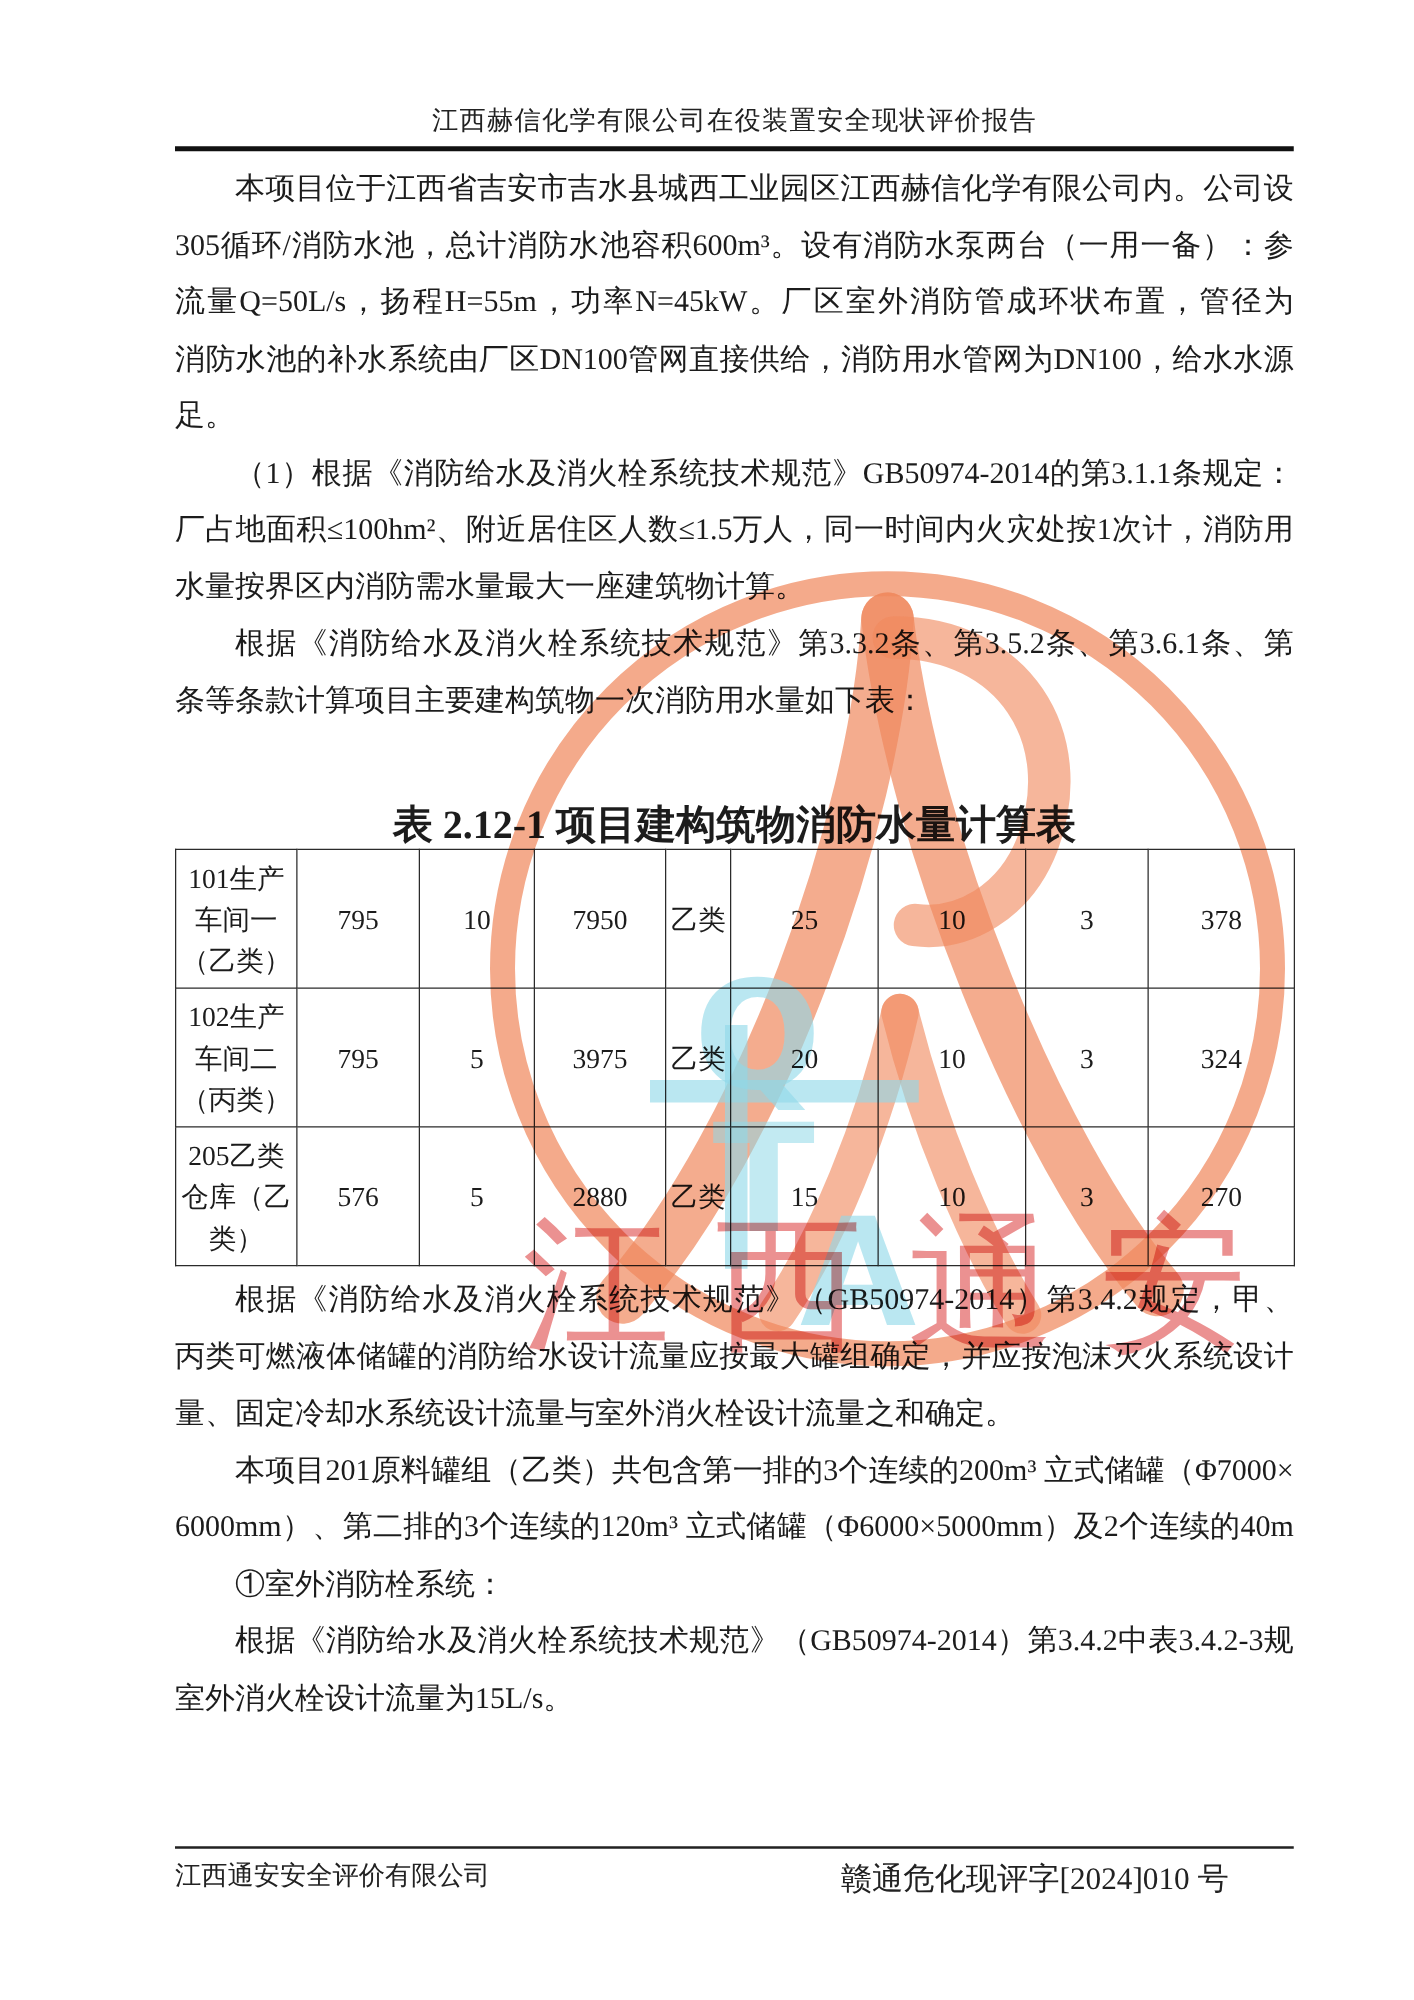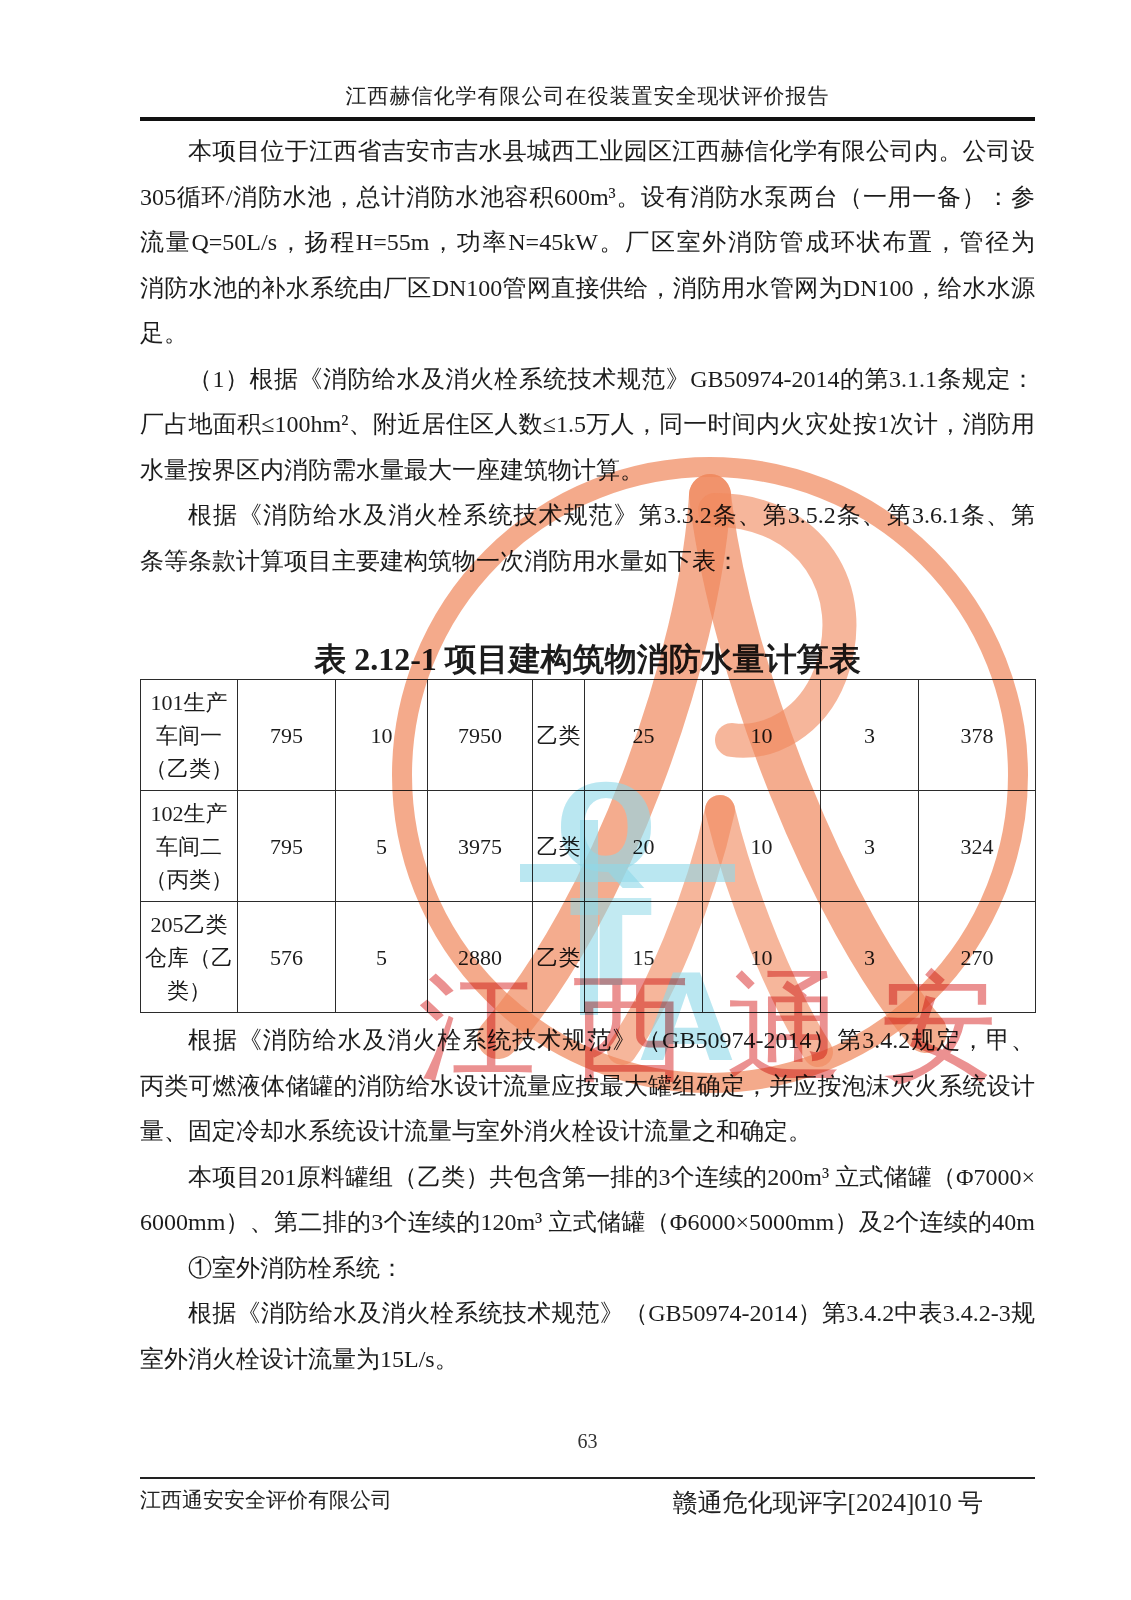--- a/index.html
+++ b/index.html
@@ -163,21 +163,20 @@
     <div class="ln j ind">根据《消防给水及消火栓系统技术规范》（GB50974-2014）第3.4.2规定，甲、乙、</div>
     <div class="ln j">丙类可燃液体储罐的消防给水设计流量应按最大罐组确定，并应按泡沫灭火系统设计流</div>
     <div class="ln">量、固定冷却水系统设计流量与室外消火栓设计流量之和确定。</div>
     <div class="ln j ind">本项目201原料罐组（乙类）共包含第一排的3个连续的200m³ 立式储罐（Φ7000×</div>
     <div class="ln j">6000mm）、第二排的3个连续的120m³ 立式储罐（Φ6000×5000mm）及2个连续的40m</div>
     <div class="ln ind">①室外消防栓系统：</div>
     <div class="ln j ind">根据《消防给水及消火栓系统技术规范》（GB50974-2014）第3.4.2中表3.4.2-3规定，</div>
     <div class="ln">室外消火栓设计流量为15L/s。</div>
   </div>
 
-  <div class="pageno">63</div>
   <div class="footer-rule"></div>
   <div class="footer-left">江西通安安全评价有限公司</div>
   <div class="footer-right">赣通危化现评字[2024]010 号</div>
 
   <svg class="wm-logo" viewBox="0 0 680 680" xmlns="http://www.w3.org/2000/svg">
 
     <circle cx="340" cy="335" r="308" fill="none" stroke="rgba(240,137,94,0.72)" stroke-width="20"></circle>
 
     <path d="M 340 55 C 330 220 240 470 128 598" fill="none" stroke="rgba(240,137,94,0.70)" stroke-width="42" stroke-linecap="round"></path>
     <path d="M 340 55 C 360 230 460 480 556 592" fill="none" stroke="rgba(240,137,94,0.70)" stroke-width="42" stroke-linecap="round"></path>

